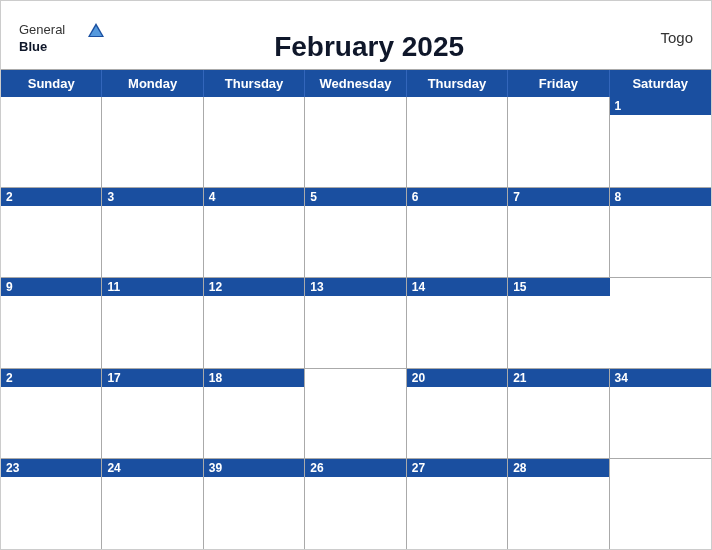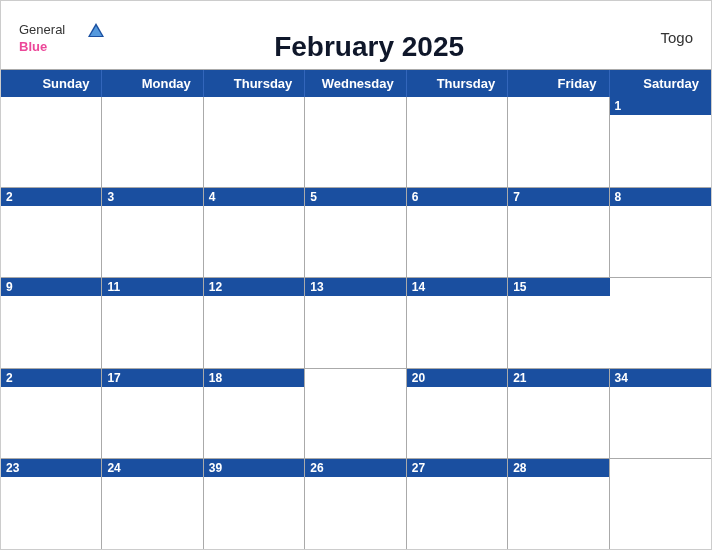--- a/index.html
+++ b/index.html
@@ -37,21 +37,21 @@
       gap: 20px;
       text-align: right;
     }
     .logo-general {
       font-size: 13px;
       color: #333;
       font-weight: normal;
     }
     .logo-blue {
       font-size: 13px;
-      color: #ec4899;
+      color: #0f172a;
       font-weight: bold;
     }
     .logo-icon {
       width: 18px;
       height: 18px;
       margin-left: 2px;
     }
     .calendar-title {
       font-size: 28px;
       color: #0f172a;
@@ -73,24 +73,24 @@
       flex-direction: column;
       border-top: 1px solid #aaa;
     }
     .day-headers {
       display: grid;
       grid-template-columns: repeat(7, 1fr);
       background: #1a4fa0;
     }
     .day-header {
       color: #fff;
-      text-align: right;
+      text-align: center;
       font-size: 13px;
       font-weight: bold;
-      padding: 6px 12px;
+      padding: 6px 0;
       border-right: 1px solid #3366bb;
     }
     .day-header:last-child {
       border-right: none;
     }
     .weeks-container {
       flex: 1;
       display: flex;
       flex-direction: column;
     }

